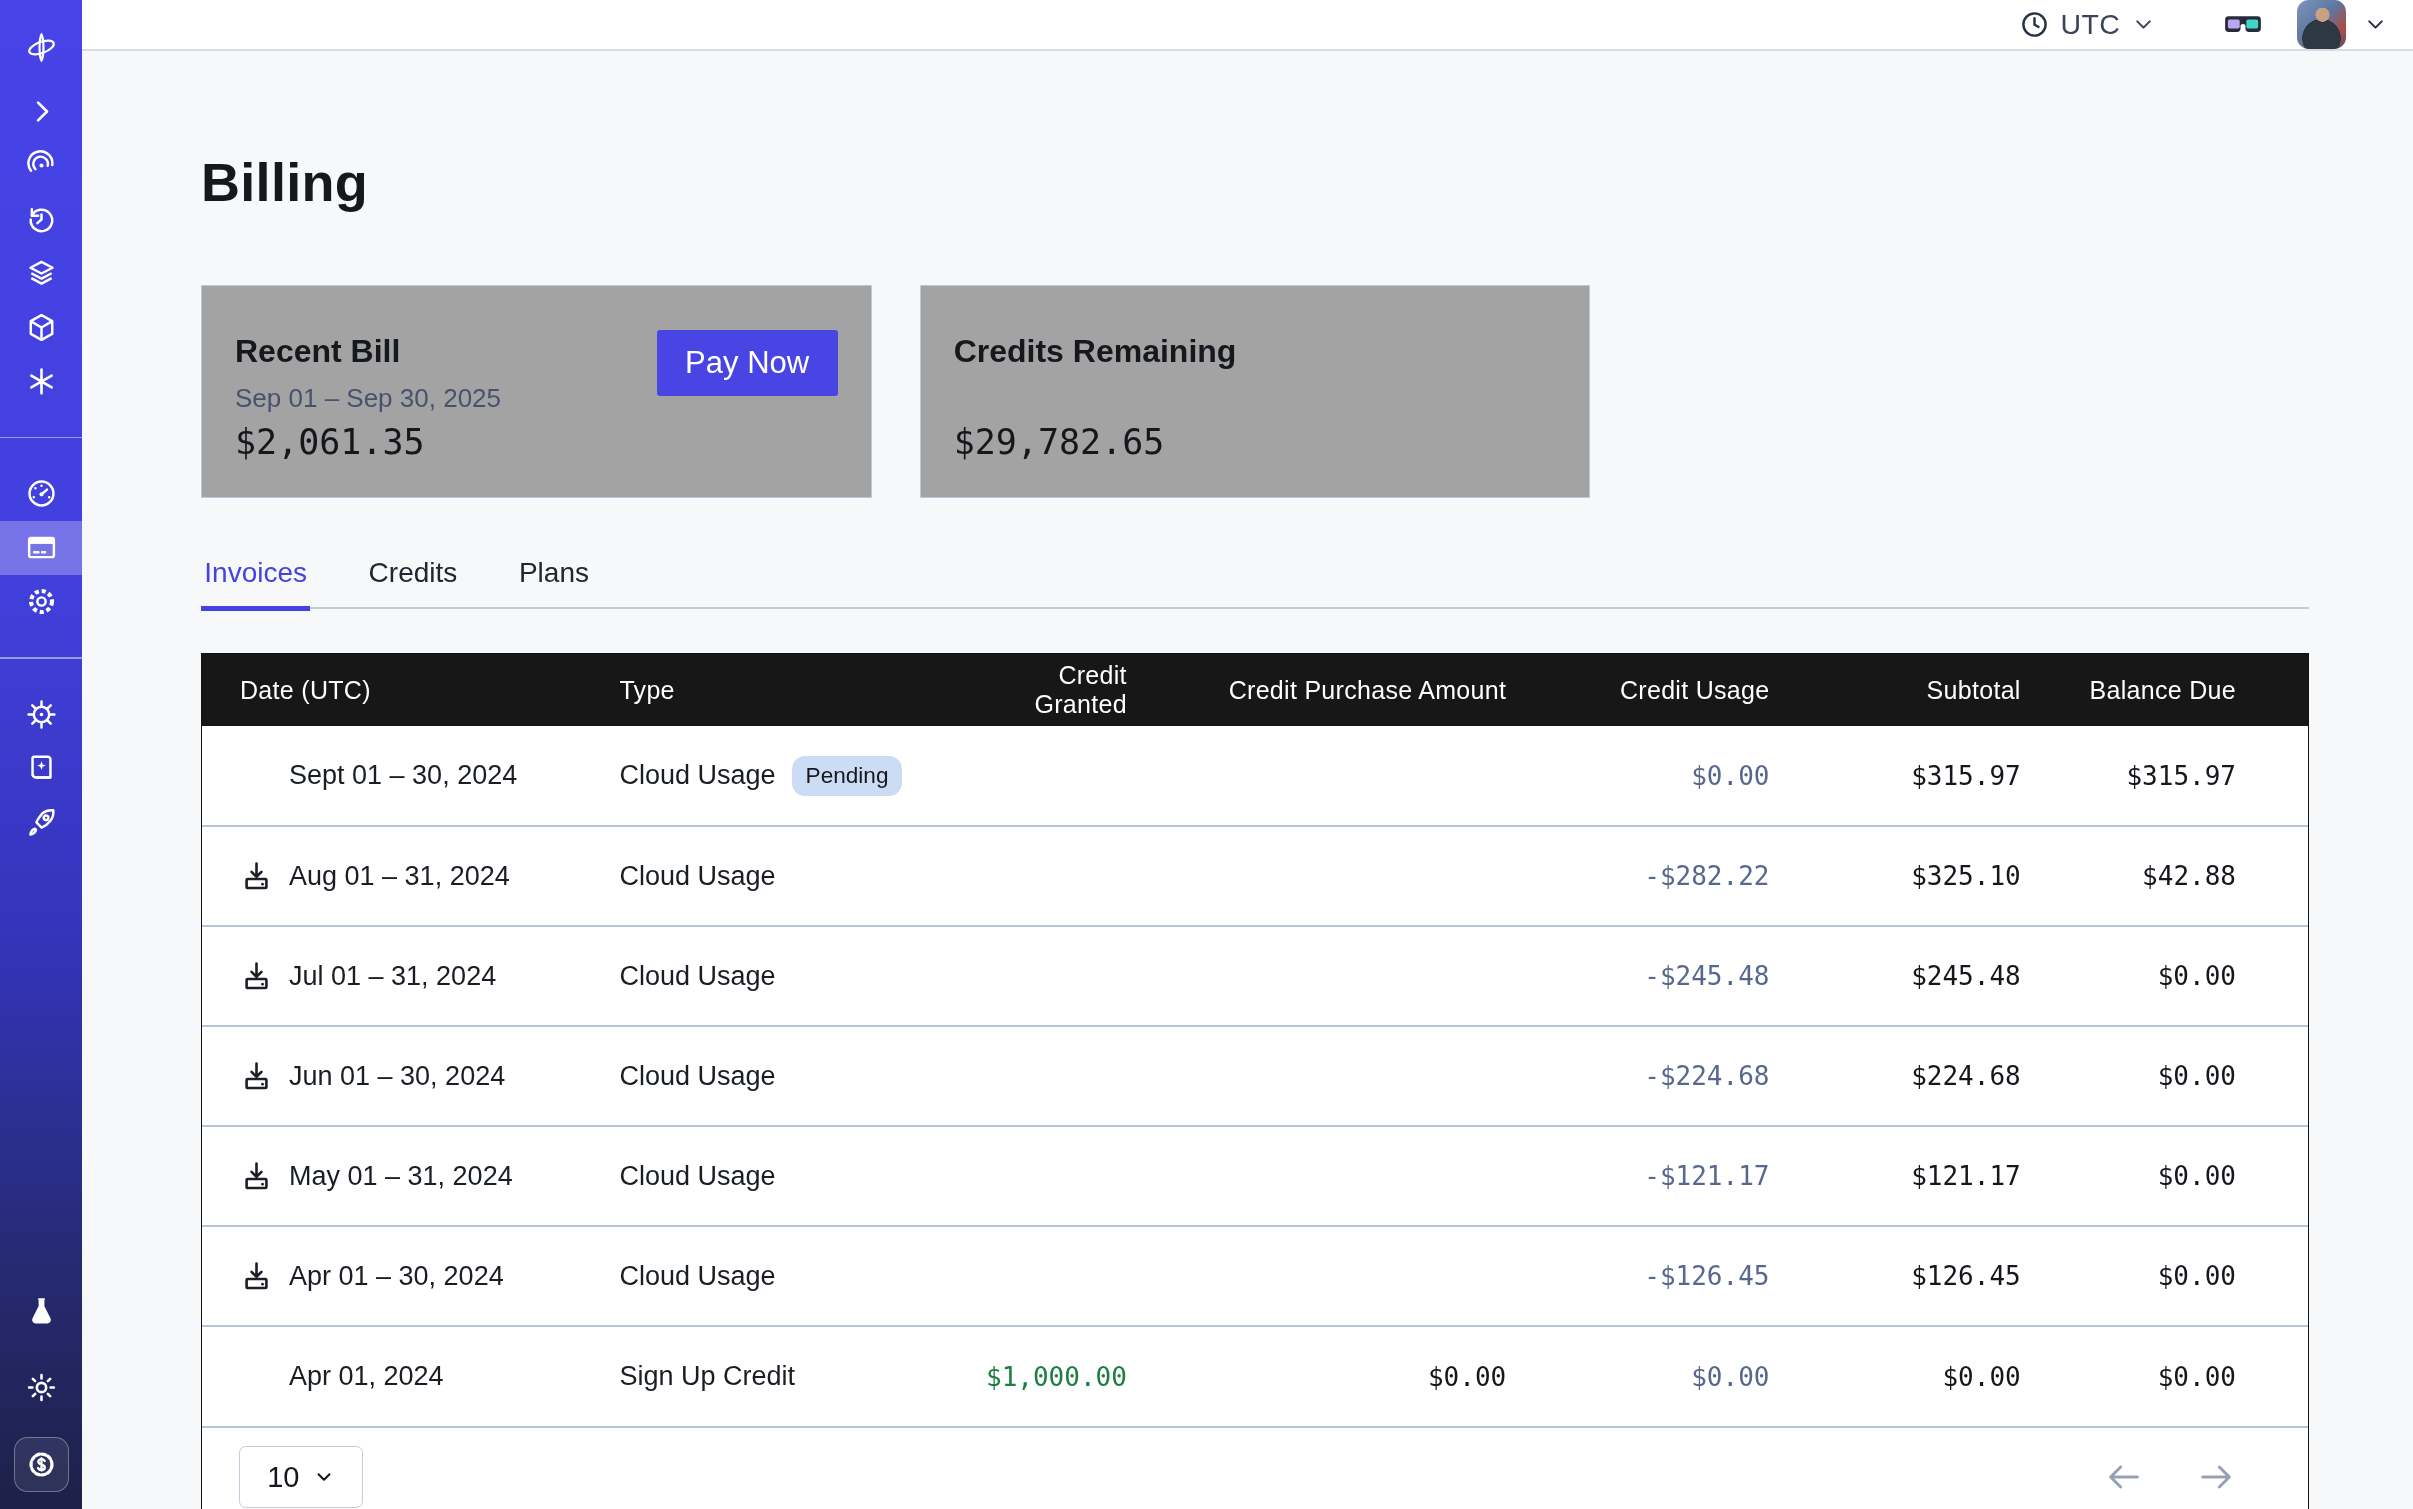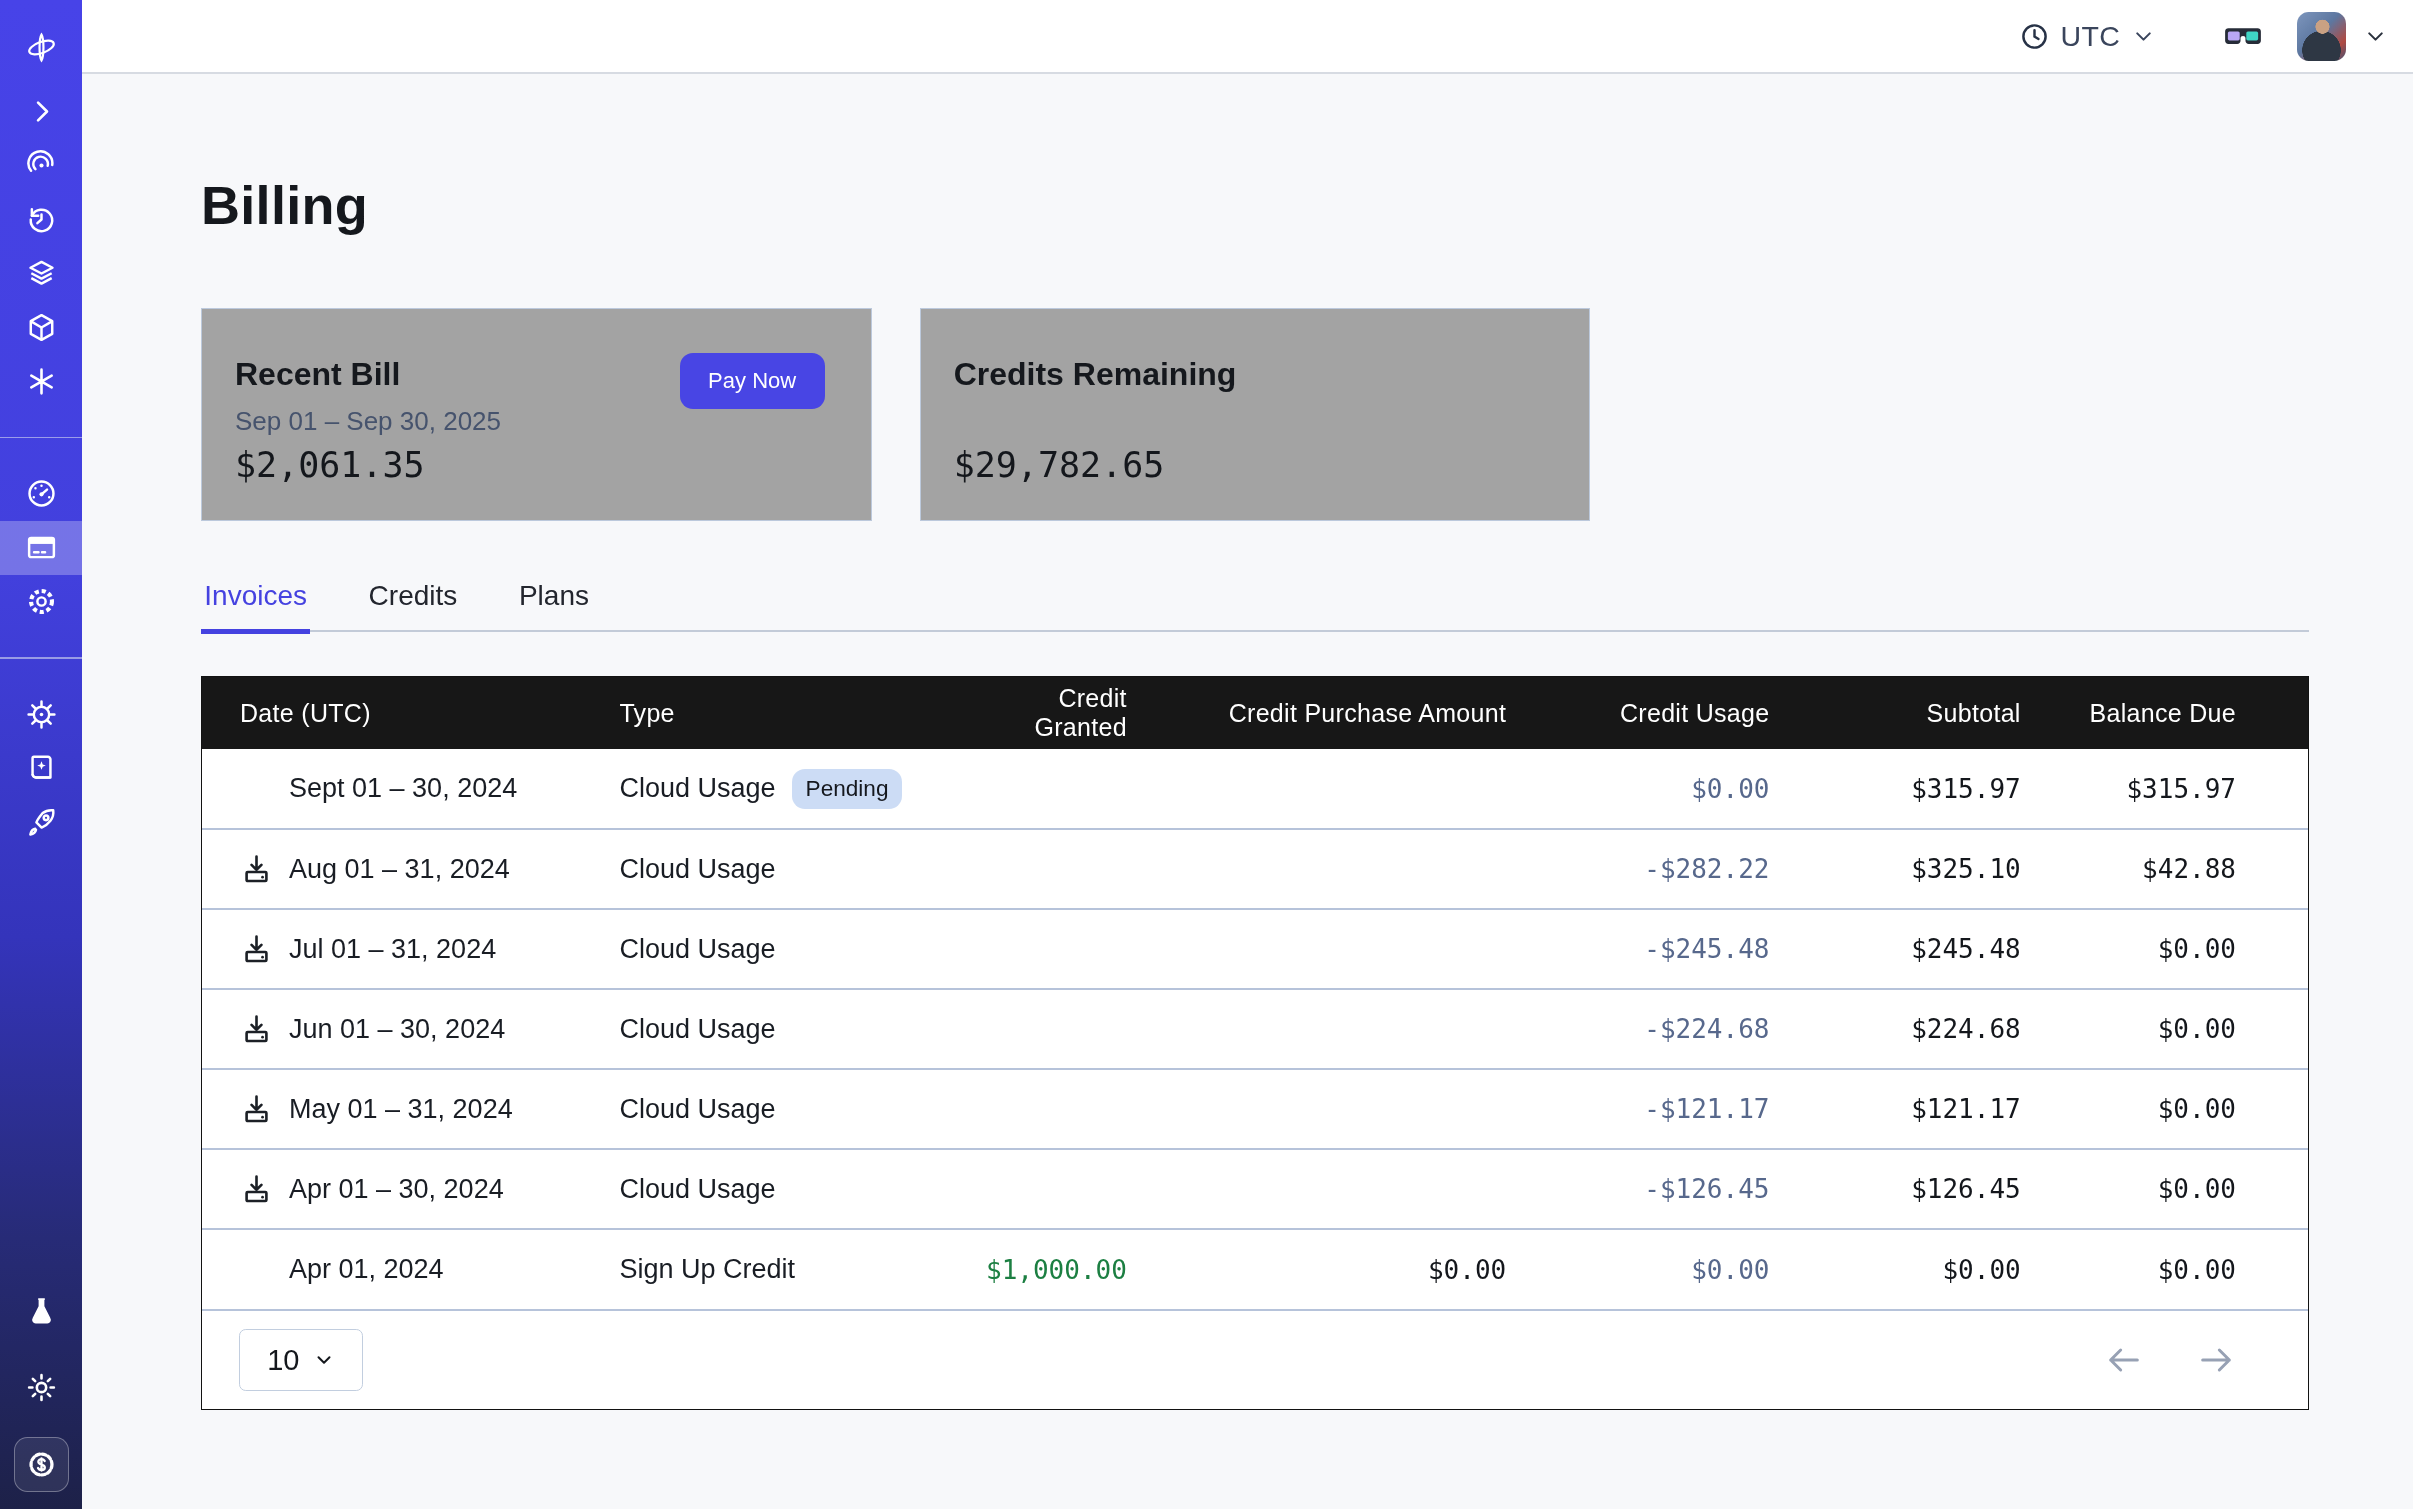--- a/index.html
+++ b/index.html
@@ -62,23 +62,23 @@
 
   .cards { display:grid; grid-template-columns:1fr 1fr 1fr; gap:48px; margin-top:72px; }
   .card {
     background:#a3a3a3; border:1.7px solid #bcc9dc; height:213px; position:relative;
     padding:47px 33px 0 33px;
   }
   .card-title { font-size:32px; font-weight:600; color:#15181d; }
   .card-sub { font-size:26px; color:#46536d; margin-top:13.4px; }
   .card-amount { position:absolute; left:33px; bottom:35px; font-size:35px; color:#14171c; }
   .pay-btn {
-    position:absolute; top:44px; right:46px;
+    position:absolute; top:44px; right:33px;
     background:#4845e4; color:#ffffff; border:none; cursor:pointer;
-    font-size:22px; font-family:inherit; padding:15px 28.5px; border-radius:13px;
+    font-size:31px; font-family:inherit; padding:15px 28.5px; border-radius:3px;
   }
 
   
   .tabs { margin-top:59px; border-bottom:2.5px solid #c3cbd8; display:flex; gap:55px; }
   .tab {
     font-size:28px; color:#23262e; padding:0 3.3px 16.7px 3.3px; cursor:pointer;
     border-bottom:5px solid transparent; margin-bottom:-3.3px;
   }
   .tab.active { color:#4542e0; border-bottom-color:#4542e0; }
 
@@ -87,21 +87,21 @@
   table { width:100%; border-collapse:collapse; table-layout:fixed; }
   col.c-date{width:417px} col.c-type{width:360px} col.c-granted{width:167px}
   col.c-purchase{width:379px} col.c-usage{width:263px} col.c-subtotal{width:251px} col.c-balance{width:267px}
   thead th {
     background:#171717; color:#ffffff; font-weight:500; font-size:25px;
     height:72px; text-align:right; padding-right:20px; letter-spacing:0.3px;
   }
   thead th.h-date { text-align:left; padding-left:38px; }
   thead th.h-type { text-align:left; padding-left:0; }
   thead th.h-balance { padding-right:72px; }
-  tbody td { height:80px; font-size:27px; vertical-align:middle; }
+  tbody td { height:100px; font-size:27px; vertical-align:middle; }
   tbody tr + tr td { border-top:2.5px solid #b6c3da; }
   td.t-date { padding-left:38px; }
   .date-flex { display:flex; align-items:center; }
   .dl-slot { width:49px; flex:0 0 49px; display:flex; align-items:center; }
   .dl-btn { background:none; border:none; cursor:pointer; padding:0; width:33px; height:33px; }
   .dl-btn svg { width:33px; height:33px; display:block; }
   td.t-type { text-align:left; }
   .type-flex { display:flex; align-items:center; gap:16.7px; }
   .badge {
     background:#ccdcf5; color:#15181e; font-size:22.6px; padding:6.7px 13.4px; border-radius:13px;

